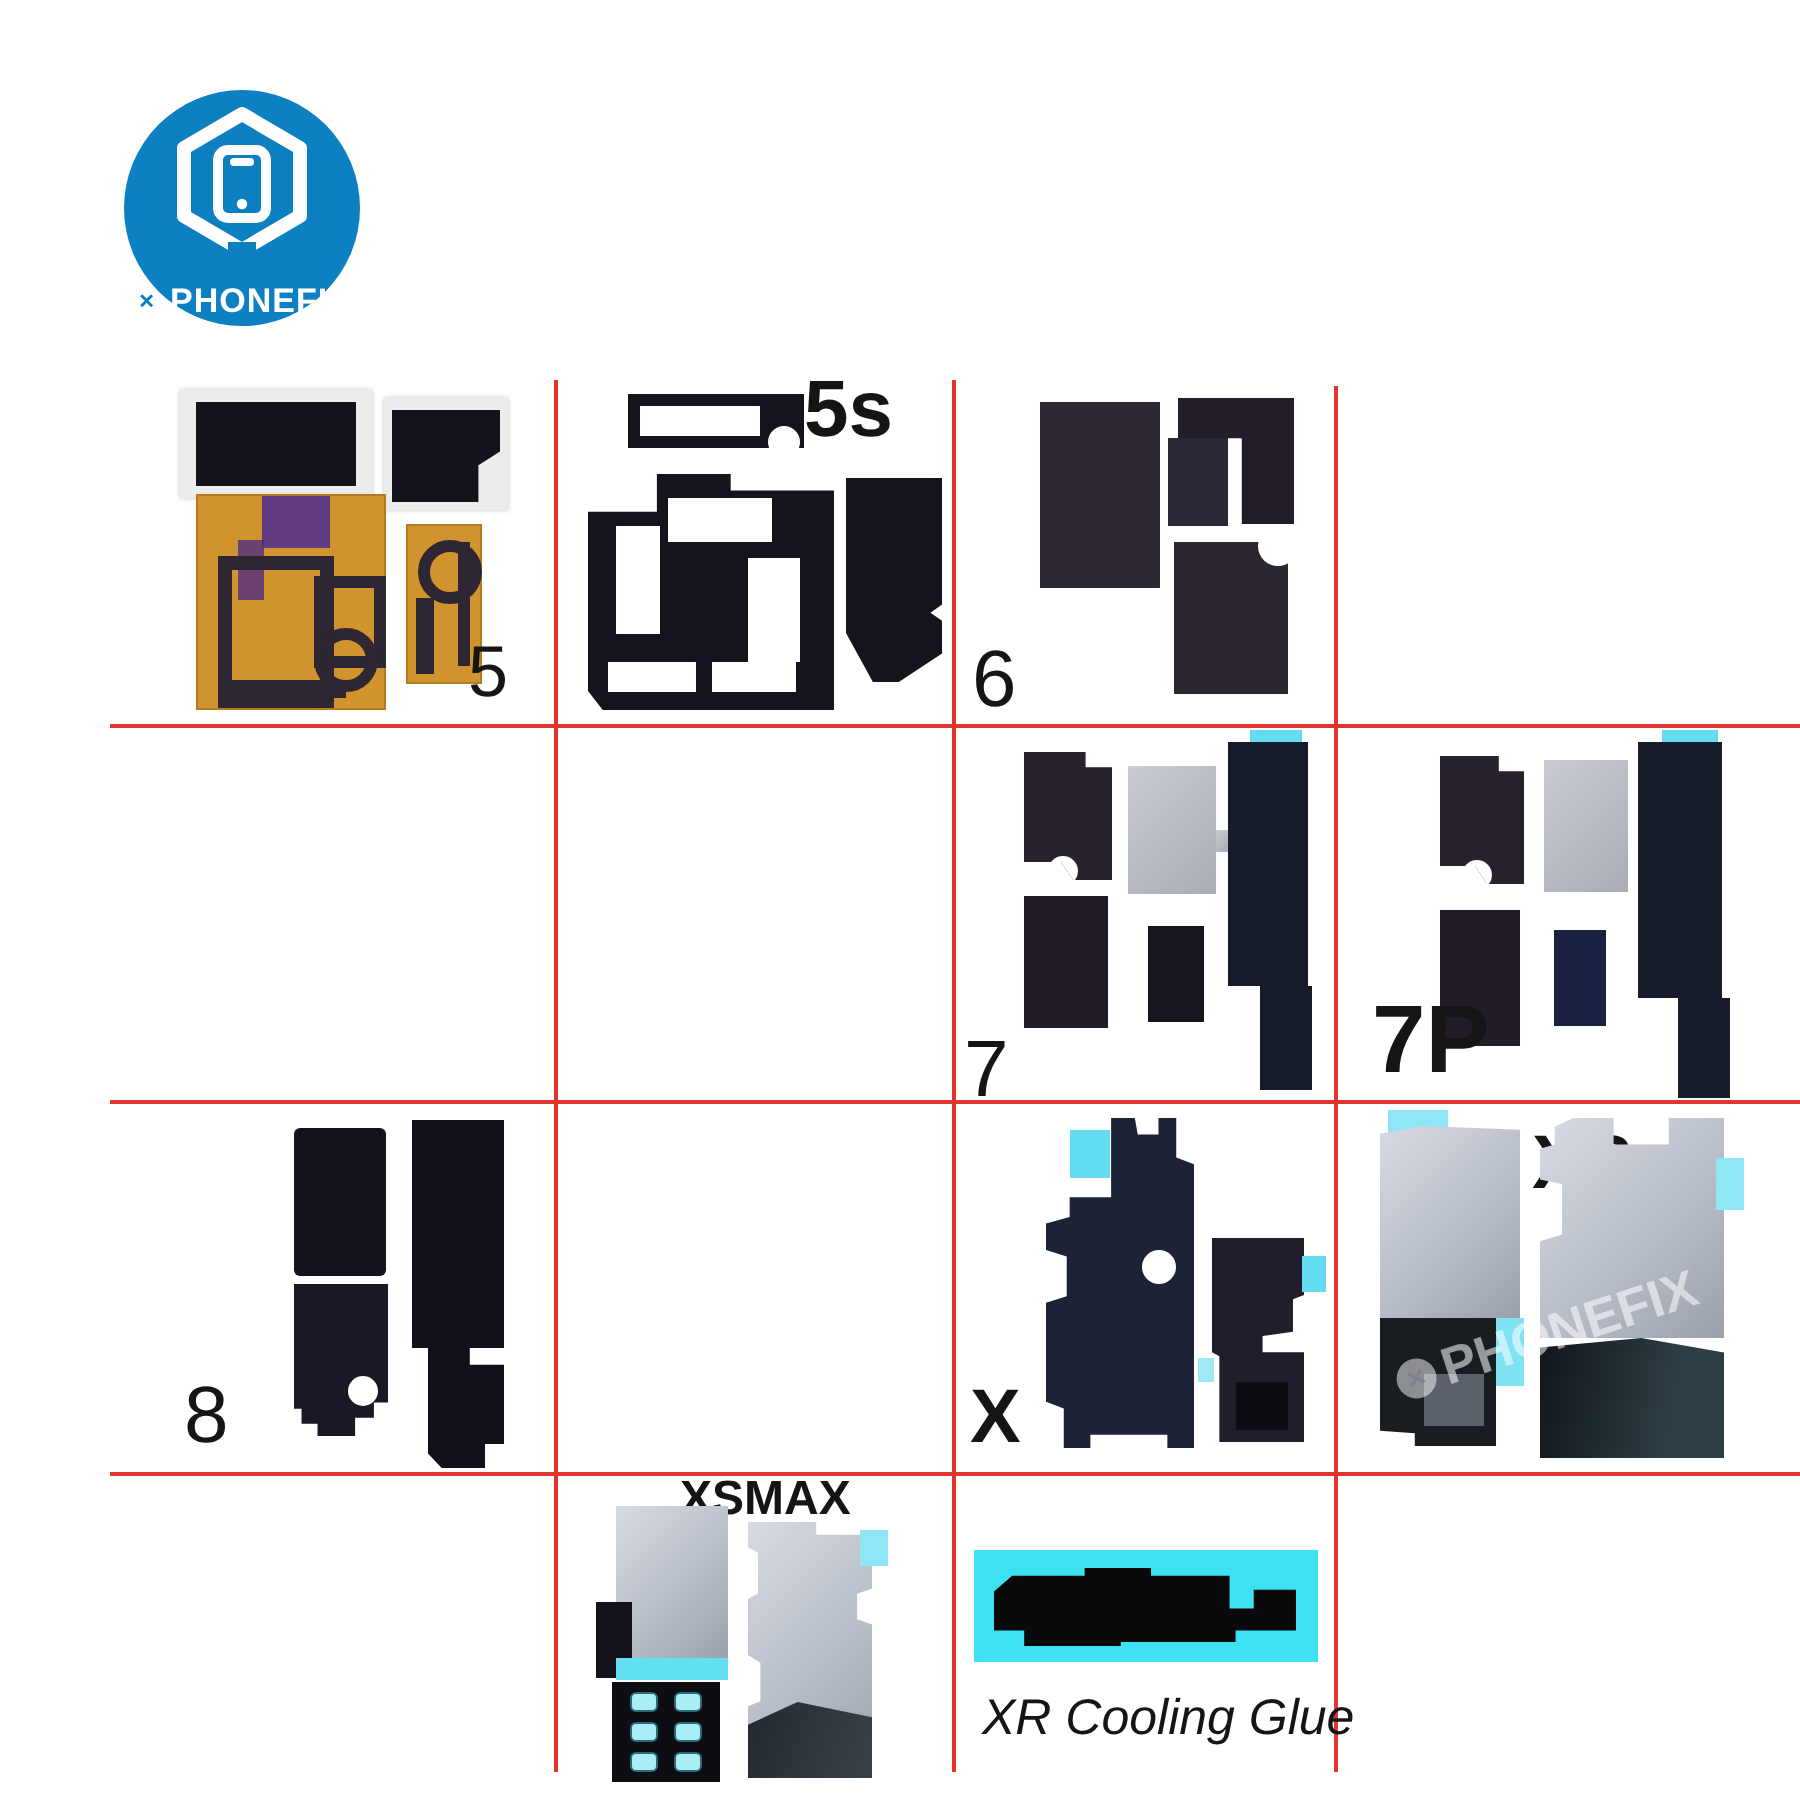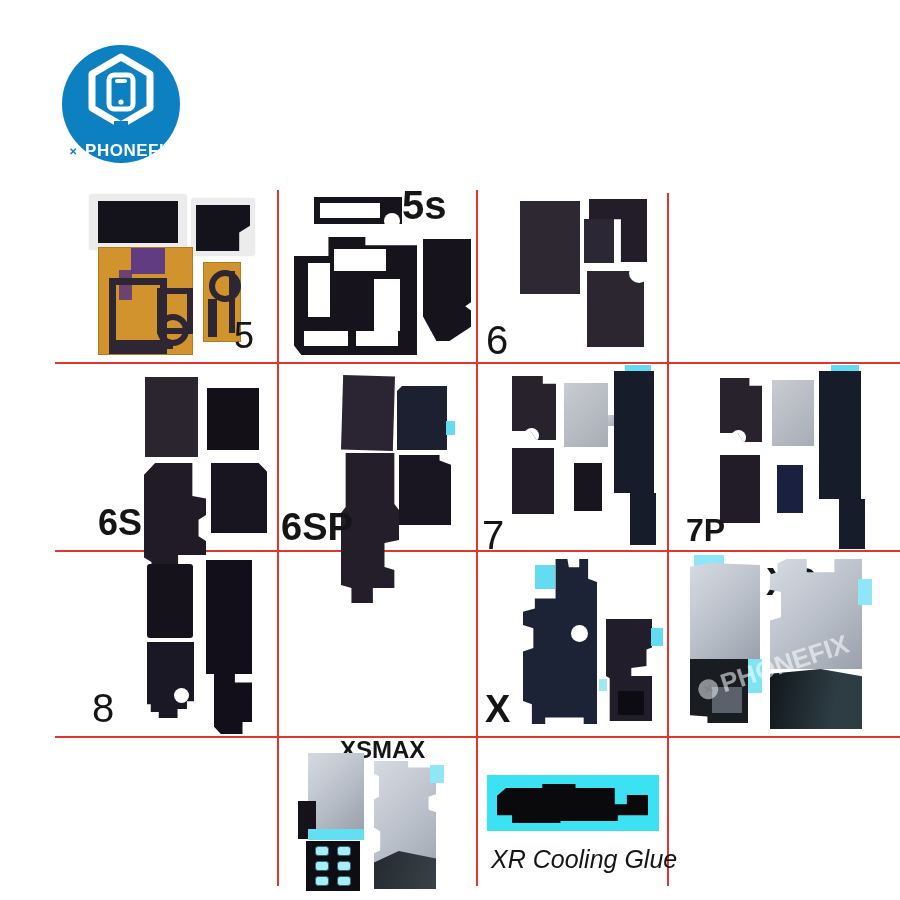--- a/index.html
+++ b/index.html
@@ -94,36 +94,21 @@
     <div class="pc" style="left:43px;top:16px;width:60px;height:93px;background:#2e2833;"></div>
     <div class="pc" style="left:112px;top:14px;width:58px;height:63px;background:#231d29;clip-path:polygon(0 0,100% 0,100% 100%,55% 100%,55% 32%,0 32%);"></div>
     <div class="pc" style="left:107px;top:34px;width:30px;height:44px;background:#2c2734;"></div>
     <div class="pc" style="left:110px;top:86px;width:57px;height:76px;background:#2c2630;">
       <div class="hole" style="left:42px;top:-8px;width:20px;height:20px;"></div>
     </div>
     <div class="lbl" style="left:9px;top:135px;font-size:40px;">6</div>
   </div>
 
 
-  <div class="cell" style="left:60px;top:363px;width:218px;height:188px;">
-    <div class="pc" style="left:85px;top:14px;width:53px;height:80px;background:#2b2530;"></div>
-    <div class="pc" style="left:147px;top:25px;width:52px;height:62px;background:#131018;"></div>
-    <div class="pc" style="left:84px;top:100px;width:62px;height:118px;background:#201b26;clip-path:polygon(18% 0,78% 0,78% 28%,100% 30%,100% 44%,88% 48%,88% 62%,100% 66%,100% 78%,55% 78%,55% 100%,12% 100%,12% 84%,0 80%,0 10%);"></div>
-    <div class="pc" style="left:151px;top:100px;width:56px;height:70px;background:#191520;clip-path:polygon(0 0,85% 0,100% 12%,100% 100%,0 100%);"></div>
-    <div class="lbl" style="left:38px;top:142px;font-size:36px;font-weight:bold;">6S</div>
-  </div>
-
-  <div class="cell" style="left:278px;top:363px;width:199px;height:188px;">
-    <div class="pc" style="left:63px;top:12px;width:54px;height:76px;background:#2b2432;clip-path:polygon(4% 0,100% 2%,96% 100%,0 98%);"></div>
-    <div class="pc" style="left:119px;top:23px;width:50px;height:64px;background:#1d2030;clip-path:polygon(10% 0,100% 0,100% 100%,0 100%,0 8%);"></div>
-    <div class="tab" style="left:168px;top:58px;width:9px;height:14px;"></div>
-    <div class="pc" style="left:63px;top:90px;width:58px;height:150px;background:#241e2b;clip-path:polygon(8% 0,92% 0,92% 34%,100% 38%,100% 58%,75% 60%,75% 76%,92% 78%,92% 90%,55% 90%,55% 100%,18% 100%,18% 90%,0 88%,0 40%,8% 36%);"></div>
-    <div class="pc" style="left:121px;top:92px;width:52px;height:70px;background:#191622;clip-path:polygon(0 0,78% 0,78% 8%,100% 14%,100% 100%,0 100%);"></div>
-    <div class="lbl" style="left:3px;top:145px;font-size:38px;font-weight:bold;">6SP</div>
-  </div>
+
 
   <div class="cell" style="left:477px;top:363px;width:191px;height:188px;">
     <div class="pc" style="left:35px;top:13px;width:44px;height:64px;background:#27222c;clip-path:polygon(0 0,70% 0,70% 12%,100% 12%,100% 100%,56% 100%,42% 86%,0 86%);">
       <div class="hole" style="left:12px;top:52px;width:15px;height:15px;"></div>
     </div>
     <div class="graypc" style="left:87px;top:20px;width:44px;height:64px;"></div>
     <div class="graypc" style="left:131px;top:52px;width:6px;height:11px;"></div>
     <div class="tab" style="left:148px;top:2px;width:26px;height:11px;"></div>
     <div class="pc" style="left:137px;top:8px;width:40px;height:122px;background:#171c2b;"></div>
     <div class="pc" style="left:153px;top:130px;width:26px;height:52px;background:#171c2b;"></div>
@@ -135,21 +120,21 @@
   <div class="cell" style="left:668px;top:363px;width:232px;height:188px;">
     <div class="pc" style="left:52px;top:15px;width:42px;height:64px;background:#27222c;clip-path:polygon(0 0,70% 0,70% 12%,100% 12%,100% 100%,56% 100%,42% 86%,0 86%);">
       <div class="hole" style="left:11px;top:52px;width:15px;height:15px;"></div>
     </div>
     <div class="graypc" style="left:104px;top:17px;width:42px;height:66px;"></div>
     <div class="tab" style="left:163px;top:2px;width:28px;height:11px;"></div>
     <div class="pc" style="left:151px;top:8px;width:42px;height:128px;background:#171c2b;"></div>
     <div class="pc" style="left:171px;top:136px;width:26px;height:50px;background:#171c2b;"></div>
     <div class="pc" style="left:52px;top:92px;width:40px;height:68px;background:#211c27;"></div>
     <div class="pc" style="left:109px;top:102px;width:26px;height:48px;background:#1a2140;"></div>
-    <div class="lbl" style="left:18px;top:151px;font-size:32px;font-weight:600;">7P</div>
+    <div class="lbl" style="left:18px;top:134px;font-size:48px;font-weight:600;">7P</div>
   </div>
 
   <div class="cell" style="left:60px;top:551px;width:218px;height:186px;">
     <div class="pc" style="left:87px;top:13px;width:46px;height:74px;background:#15121c;border-radius:3px;"></div>
     <div class="pc" style="left:87px;top:91px;width:47px;height:76px;background:#1b1826;clip-path:polygon(0 0,100% 0,100% 78%,85% 78%,85% 88%,65% 88%,65% 100%,25% 100%,25% 92%,8% 92%,8% 82%,0 82%);">
       <div class="hole" style="left:27px;top:46px;width:15px;height:15px;"></div>
     </div>
     <div class="pc" style="left:146px;top:9px;width:46px;height:114px;background:#120f1a;"></div>
     <div class="pc" style="left:154px;top:123px;width:38px;height:60px;background:#120f1a;clip-path:polygon(0 0,55% 0,55% 14%,100% 14%,100% 80%,75% 80%,75% 100%,18% 100%,0 88%);"></div>
     <div class="lbl" style="left:32px;top:137px;font-size:40px;">8</div>

